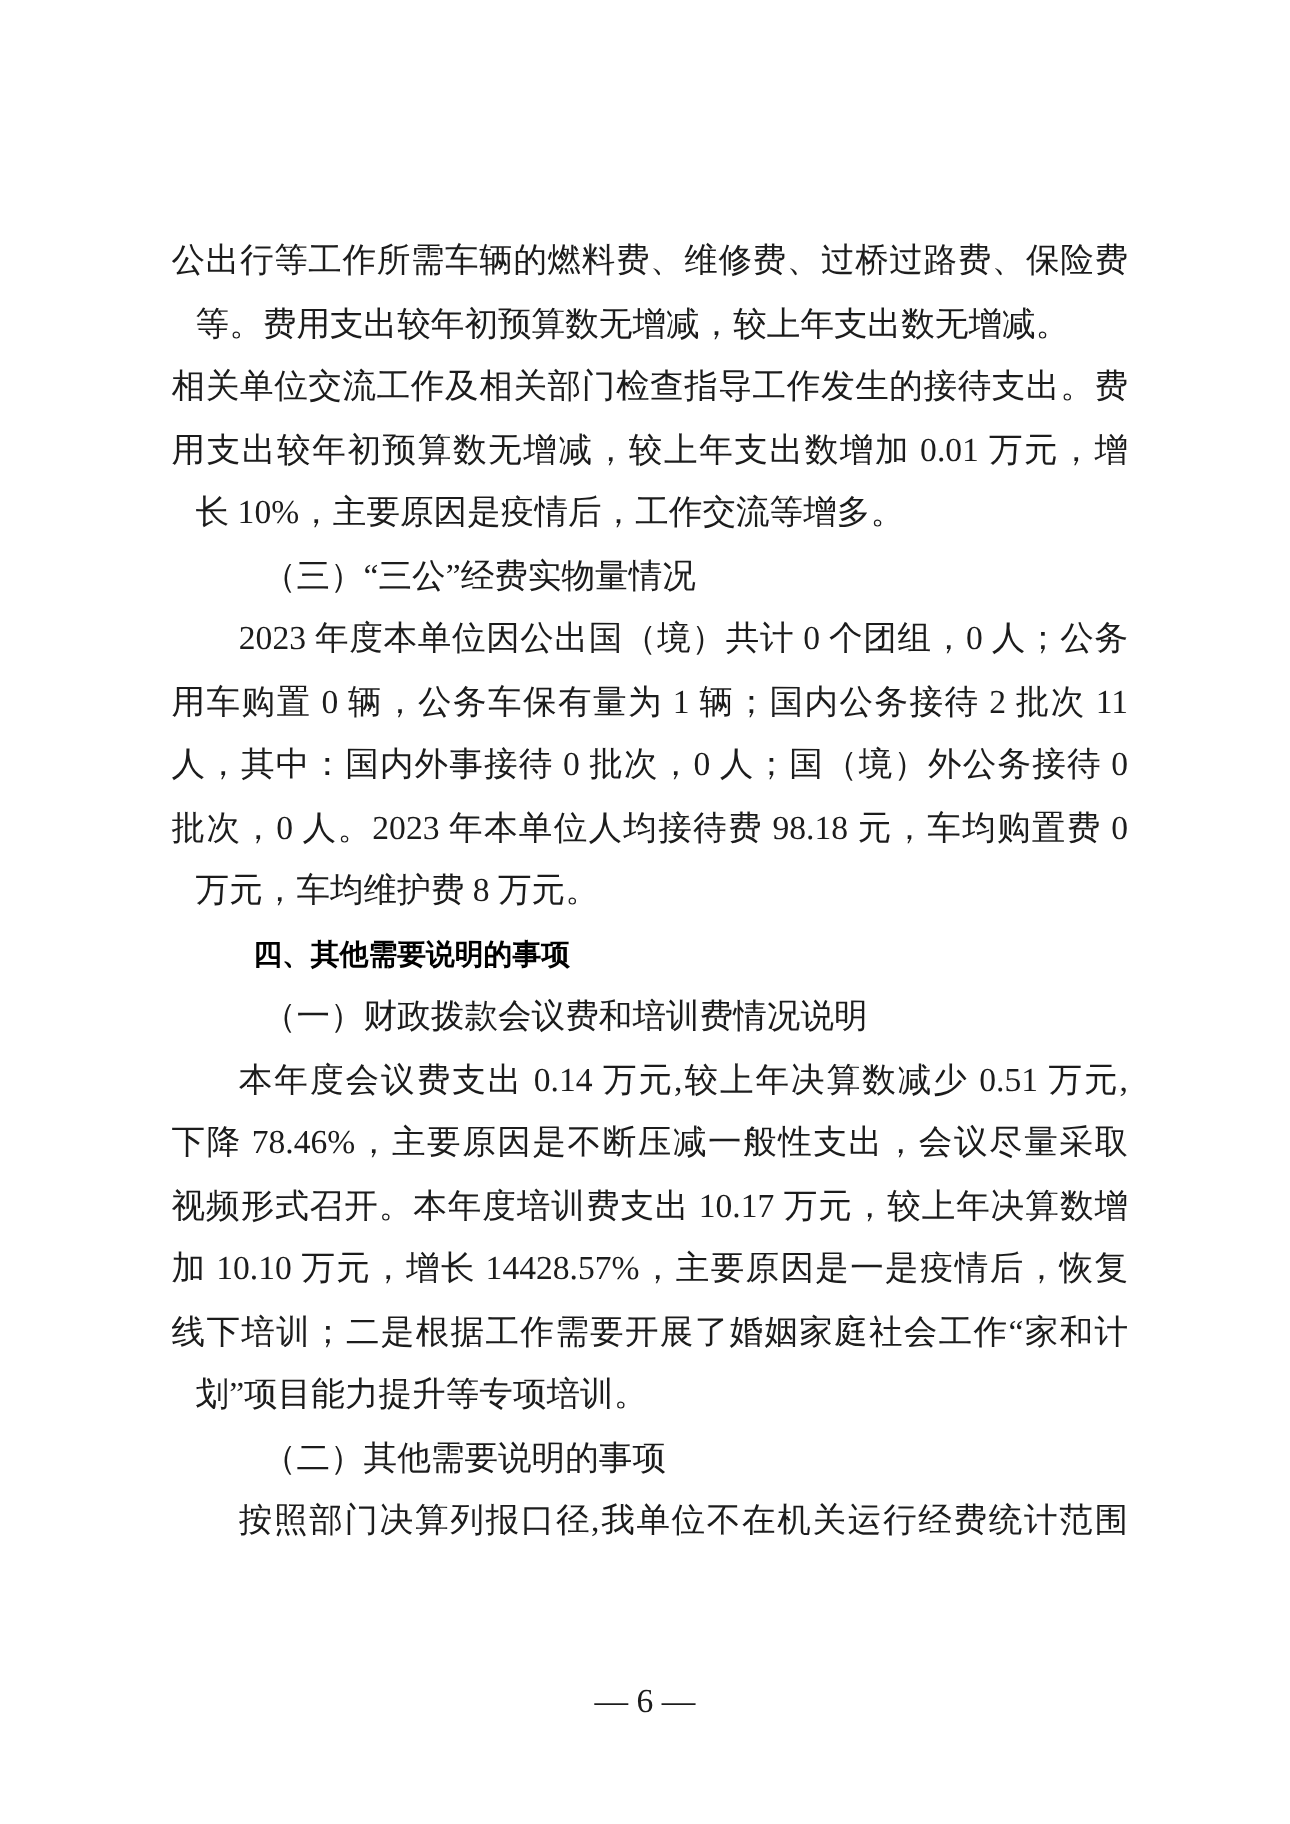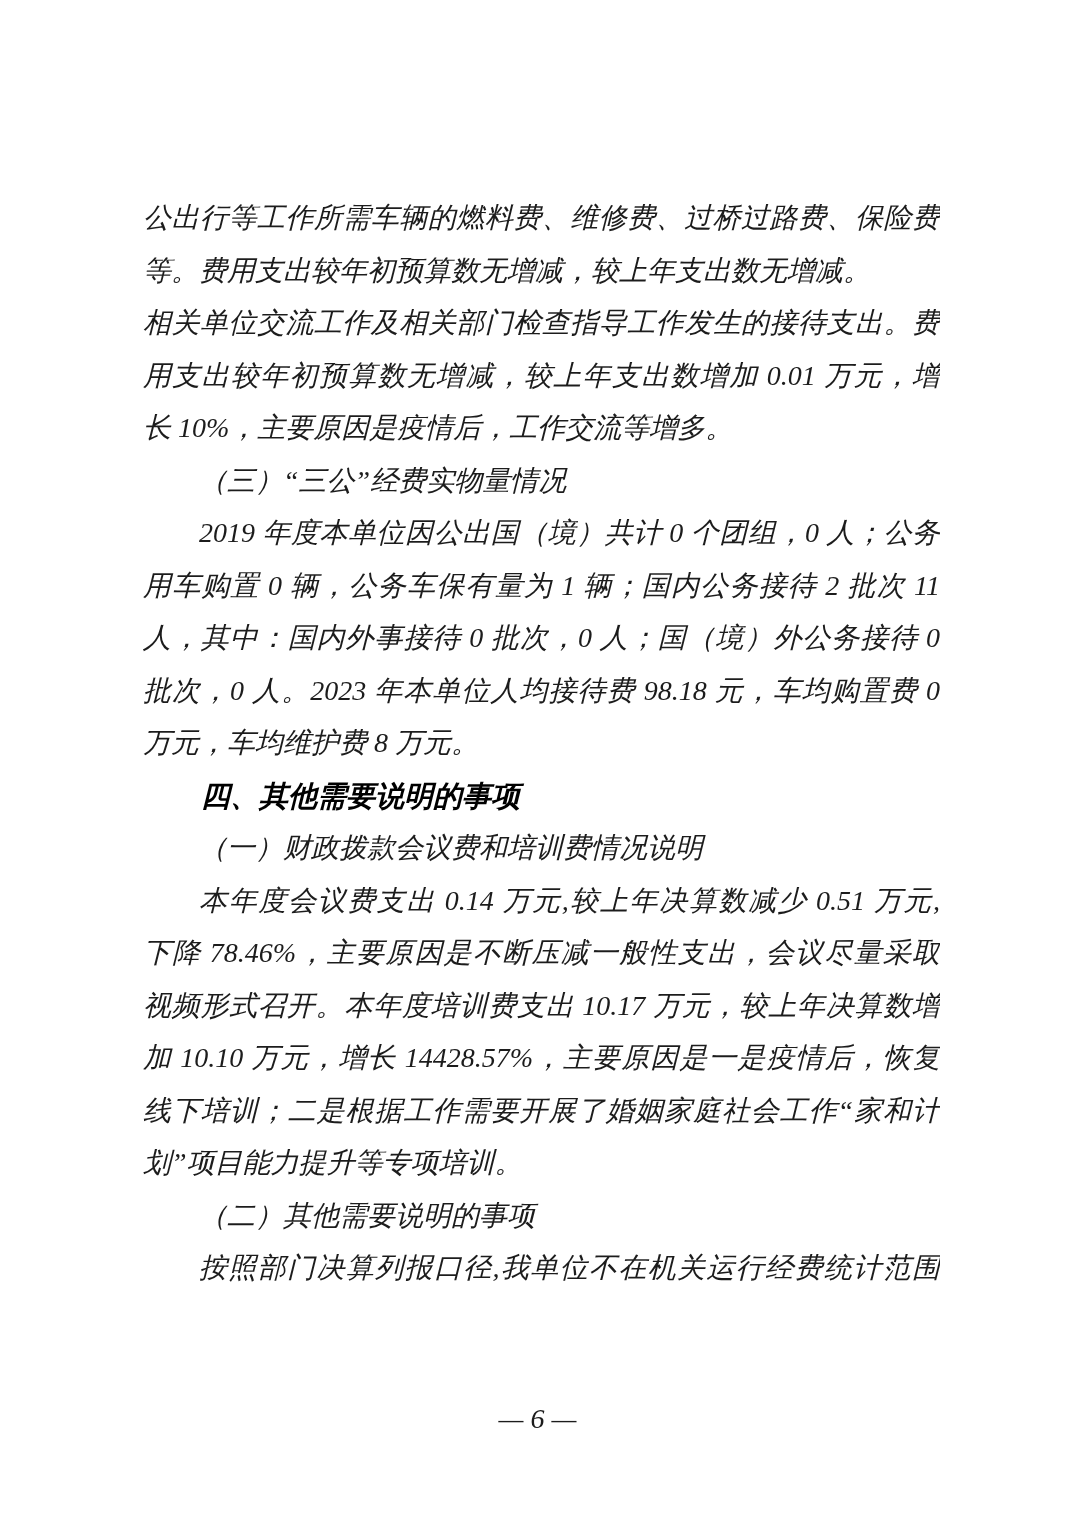--- a/index.html
+++ b/index.html
@@ -6,21 +6,20 @@
     margin: 0;
     padding: 0;
     background: #ffffff;
   }
   .page {
     position: relative;
     width: 1075px;
     height: 1520px;
     background: #ffffff;
     overflow: hidden;
-    font-style: italic;
   }
   .doc-body {
     position: absolute;
     left: 143px;
     top: 192px;
     width: 797px;
   }
   .line {
     font-family: "Liberation Serif", "DejaVu Serif", serif;
     font-size: 28px;
@@ -29,28 +28,29 @@
     color: #1c1c1c;
     overflow: hidden;
   }
   .line.just {
     text-align: justify;
     text-align-last: justify;
   }
   .line.left {
     text-align: left;
     text-align-last: left;
+    margin-left: 20px;
   }
   .line.indent {
     text-indent: 2em;
   }
   .line.heading-bold {
     font-family: "Liberation Sans", "DejaVu Sans", sans-serif;
     font-weight: 700;
-    font-size: 29px;
+    font-size: 24px;
     color: #000000;
   }
   .line.subheading {
     color: #1c1c1c;
   }
   .page-number {
     position: absolute;
     left: 0;
     right: 0;
     top: 1402px;
@@ -65,21 +65,21 @@
 <body>
 
 <div class="page">
   <div class="doc-body">
       <div class="line just">公出行等工作所需车辆的燃料费、维修费、过桥过路费、保险费</div>
       <div class="line left">等。费用支出较年初预算数无增减，较上年支出数无增减。</div>
       <div class="line just">相关单位交流工作及相关部门检查指导工作发生的接待支出。费</div>
       <div class="line just">用支出较年初预算数无增减，较上年支出数增加 0.01 万元，增</div>
       <div class="line left">长 10%，主要原因是疫情后，工作交流等增多。</div>
       <div class="line subheading left indent">（三）“三公”经费实物量情况</div>
-      <div class="line just indent">2019 年度本单位因公出国（境）共计 0 个团组，0 人；公务</div>
+      <div class="line just indent">2023 年度本单位因公出国（境）共计 0 个团组，0 人；公务</div>
       <div class="line just">用车购置 0 辆，公务车保有量为 1 辆；国内公务接待 2 批次 11</div>
       <div class="line just">人，其中：国内外事接待 0 批次，0 人；国（境）外公务接待 0</div>
       <div class="line just">批次，0 人。2023 年本单位人均接待费 98.18 元，车均购置费 0</div>
       <div class="line left">万元，车均维护费 8 万元。</div>
       <div class="line heading-bold left indent">四、其他需要说明的事项</div>
       <div class="line subheading left indent">（一）财政拨款会议费和培训费情况说明</div>
       <div class="line just indent">本年度会议费支出 0.14 万元,较上年决算数减少 0.51 万元,</div>
       <div class="line just">下降 78.46%，主要原因是不断压减一般性支出，会议尽量采取</div>
       <div class="line just">视频形式召开。本年度培训费支出 10.17 万元，较上年决算数增</div>
       <div class="line just">加 10.10 万元，增长 14428.57%，主要原因是一是疫情后，恢复</div>

